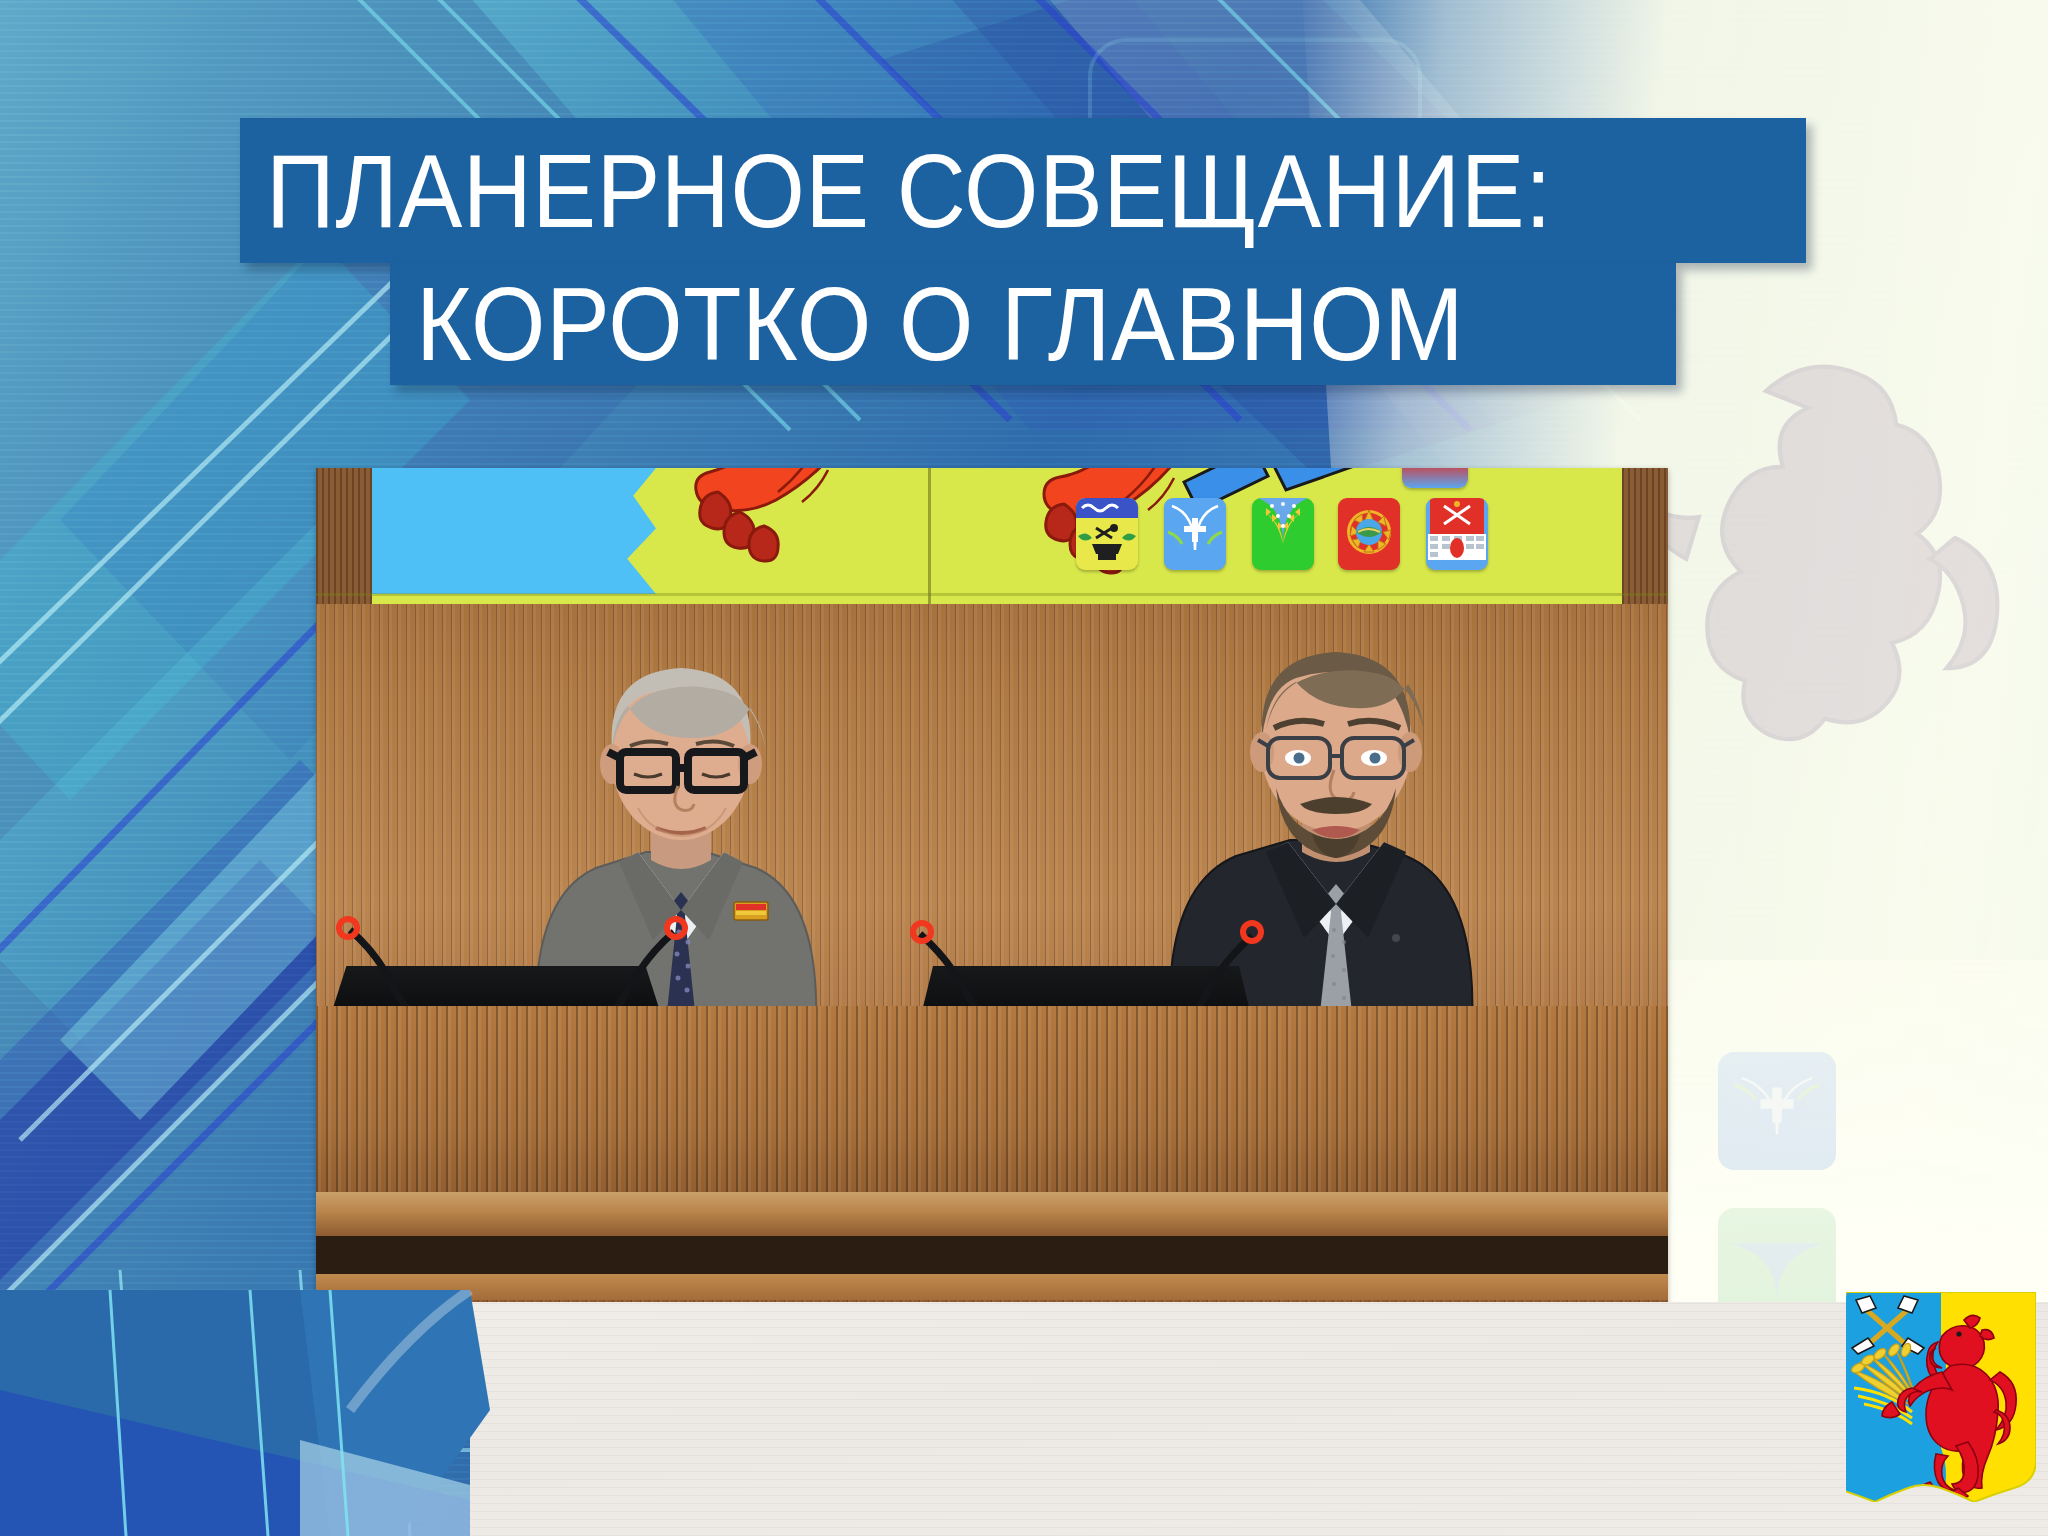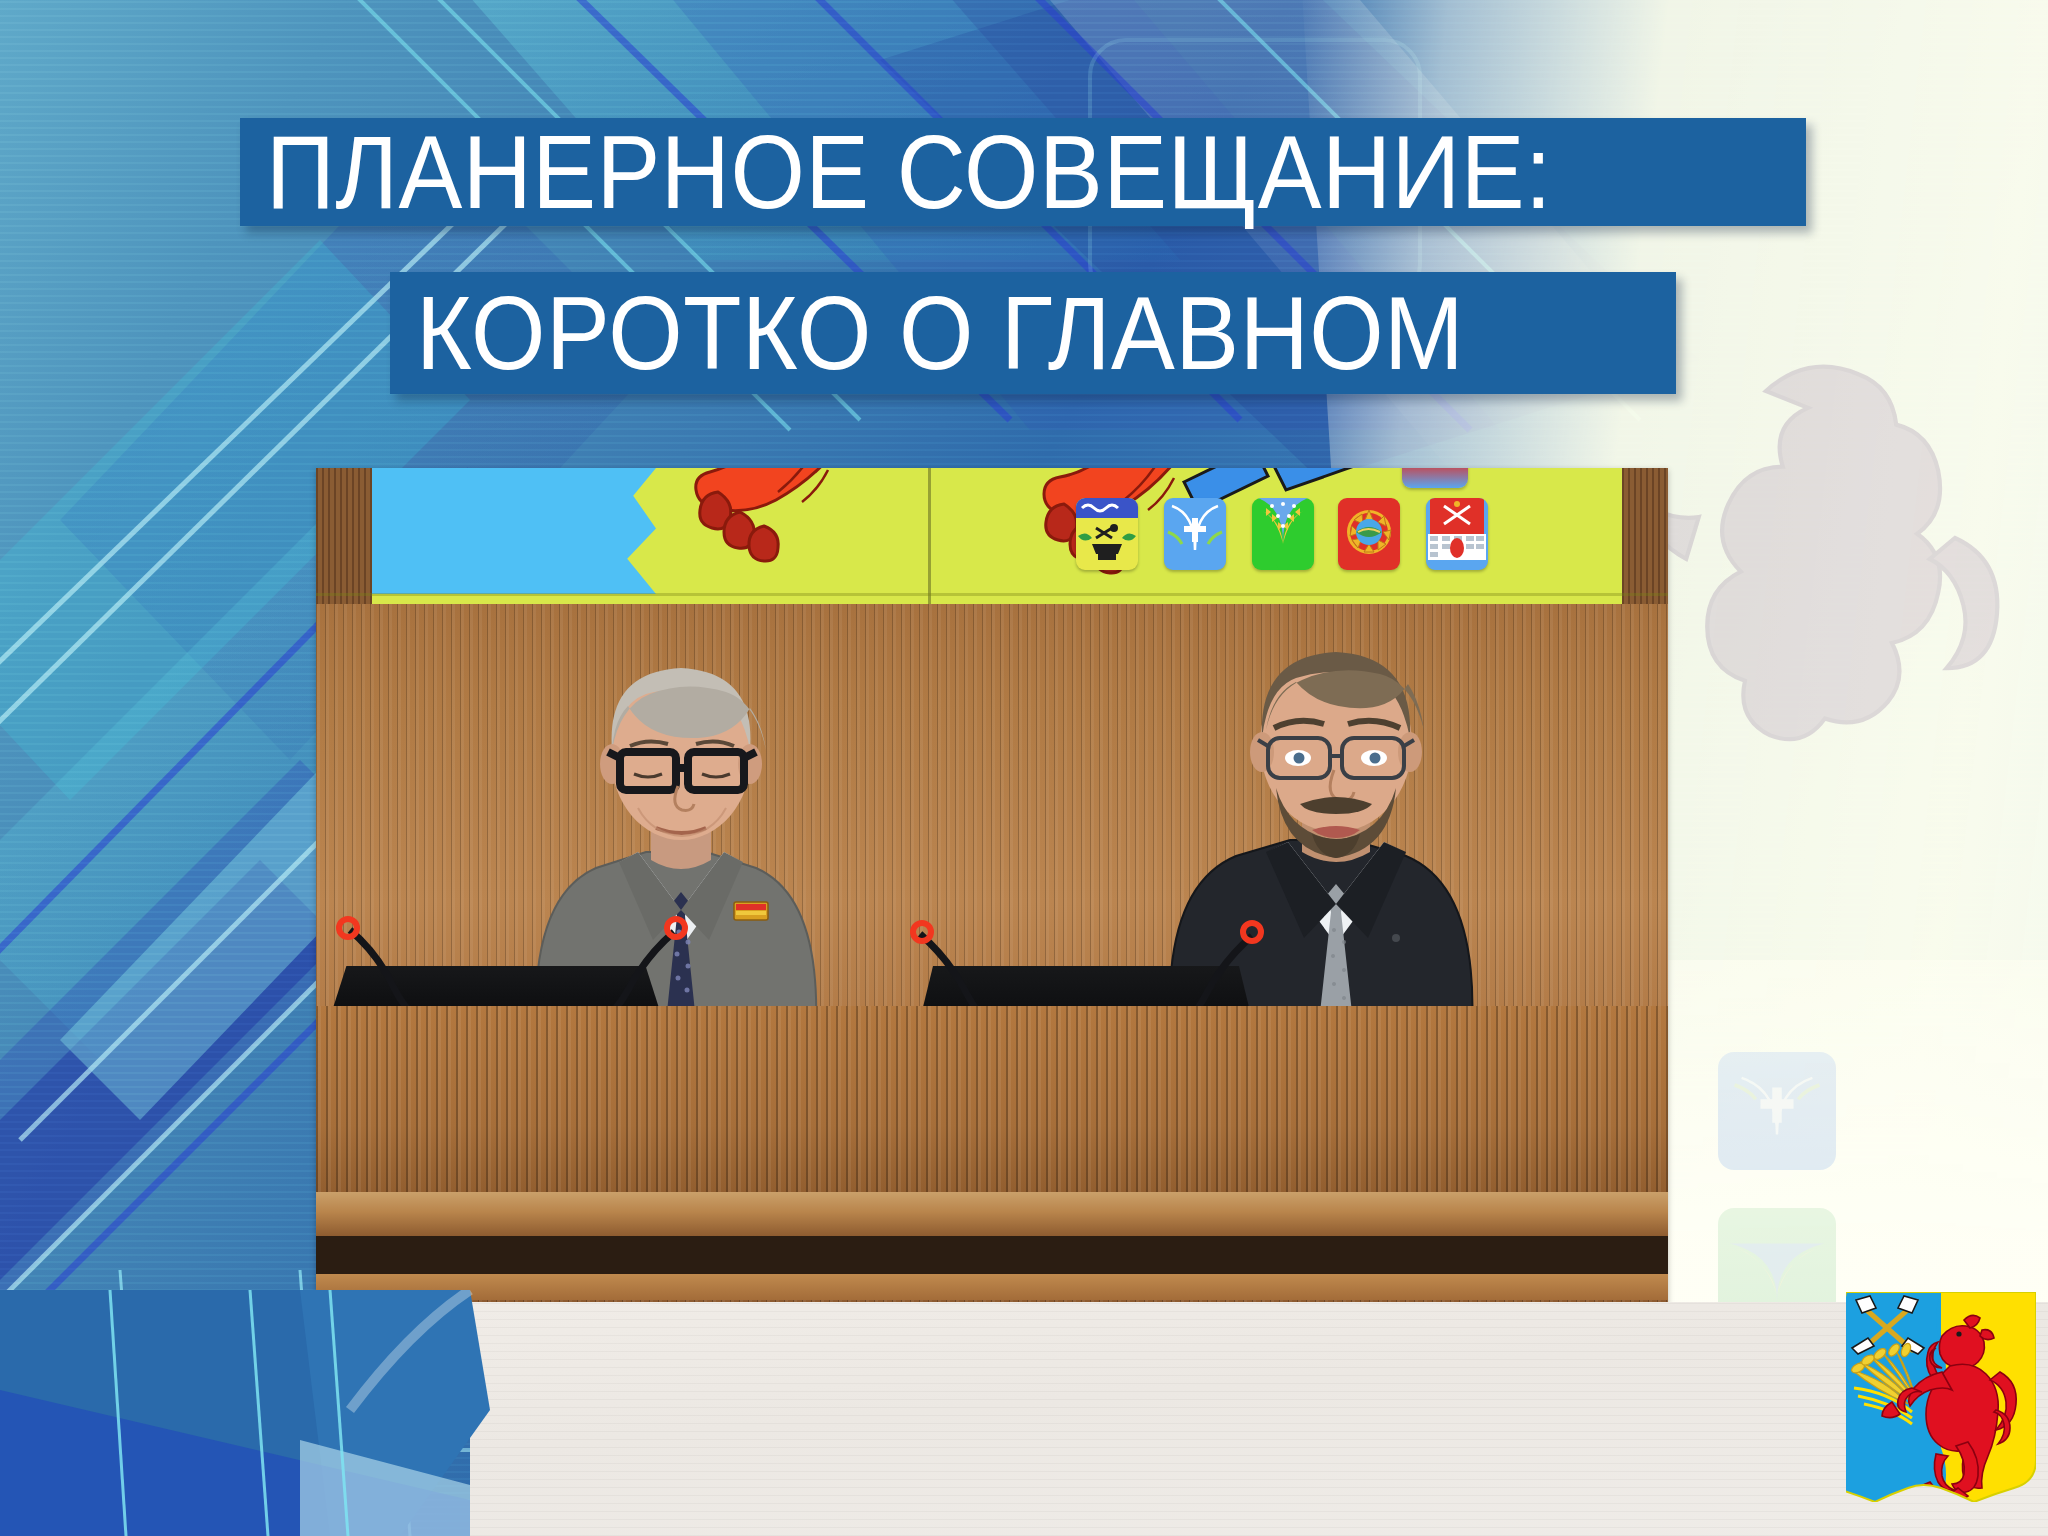--- a/index.html
+++ b/index.html
@@ -24,23 +24,23 @@
 
   
   .shard{position:absolute;pointer-events:none;}
 
   
   .title-bar{position:absolute;background:#1c62a0;box-shadow:6px 7px 9px rgba(10,30,60,.30);
     display:flex;align-items:center;}
   .title-bar span{color:#ffffff;font-weight:400;letter-spacing:.5px;
      font-family:"Liberation Sans",sans-serif;
      transform:scaleX(.92);transform-origin:left center;white-space:nowrap;}
-  #title1{left:240px;top:118px;width:1540px;height:108px;padding-left:26px;}
+  #title1{left:240px;top:118px;width:1540px;height:145px;padding-left:26px;}
   #title1 span{font-size:104px;line-height:104px;}
-  #title2{left:390px;top:272px;width:1260px;height:122px;padding-left:26px;}
+  #title2{left:390px;top:263px;width:1260px;height:122px;padding-left:26px;}
   #title2 span{font-size:104px;line-height:104px;}
 
   
   #photo{position:absolute;left:316px;top:468px;width:1352px;height:836px;overflow:hidden;
      box-shadow:0 2px 6px rgba(0,0,0,.25);background:#8a5a33;}
   .wood{position:absolute;inset:0;
     background:
       repeating-linear-gradient(90deg, rgba(0,0,0,.20) 0px, rgba(0,0,0,.20) 1px, rgba(255,255,255,.06) 1px, rgba(255,255,255,.06) 4px, rgba(0,0,0,.0) 4px, rgba(0,0,0,.0) 9px),
       linear-gradient(180deg,#9c6637 0%,#b07a44 28%,#bb8550 52%,#a9713f 80%,#8d5a2f 100%);
   }

